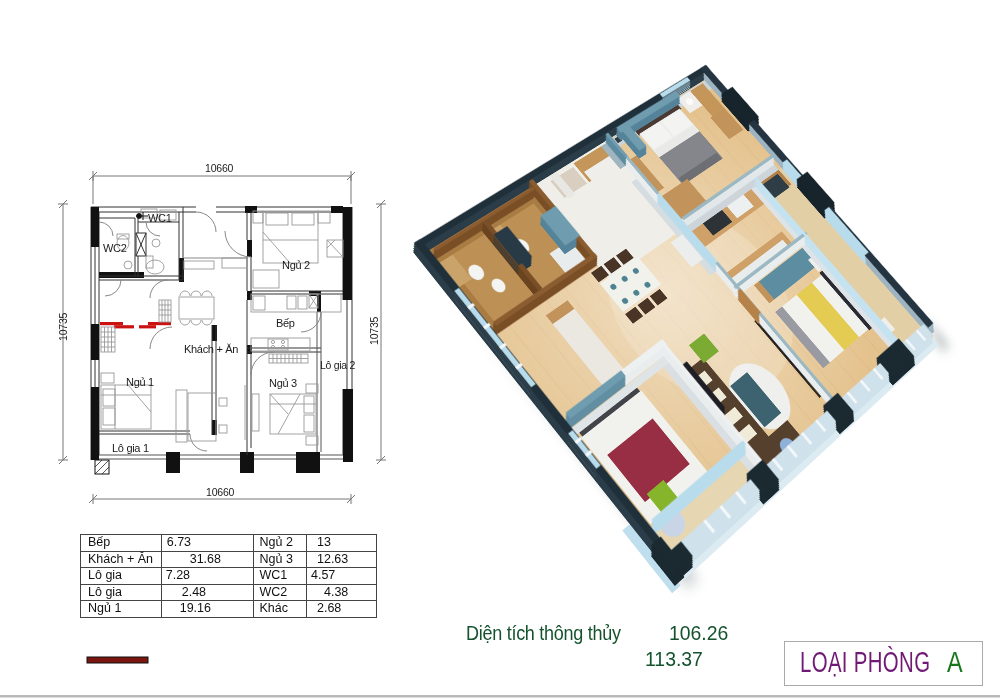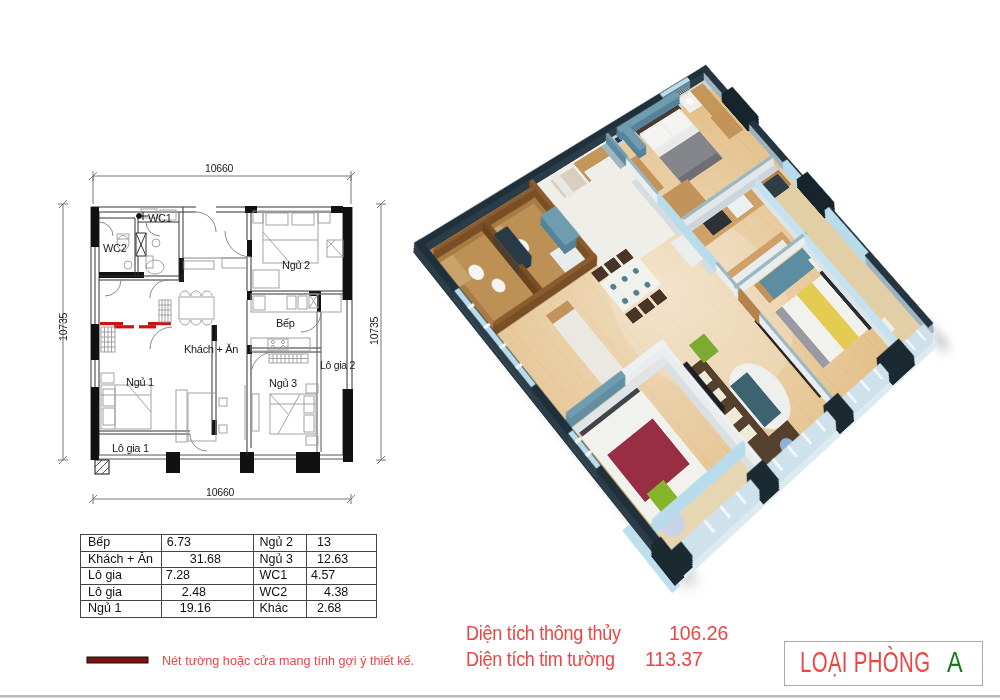--- a/index.html
+++ b/index.html
@@ -6,21 +6,21 @@
 .page{position:relative;width:1000px;height:700px;background:#fff;overflow:hidden;
   font-family:"Liberation Sans",sans-serif;}
 #vec{position:absolute;left:0;top:0;}
 .iso{position:absolute;left:0;top:0;width:261px;height:255px;
   transform-origin:0 0;
   transform:matrix3d(1.621729,-0.638753,0,0.000707,0.875842,1.159700,0,-0.000225,0,0,1,0,413.000000,252.000000,0,1);}
 .iso svg{position:absolute;left:-40px;top:-40px;overflow:visible;}
 .tbl{position:absolute;left:80px;top:534px;width:297px;height:84px;border-collapse:collapse;
   font-size:12.5px;color:#111;}
 .tbl td{border:1px solid #444;padding:0 0 0 7px;height:15.6px;line-height:15.6px;white-space:nowrap;}
-.txt{position:absolute;color:#ef4444;white-space:nowrap;}
+.txt{position:absolute;color:#14532d;white-space:nowrap;}
 .cond{display:inline-block;transform:scaleX(0.9);transform-origin:0 50%;letter-spacing:-0.3px;}
 .num{display:inline-block;transform:scaleX(0.97);transform-origin:0 50%;}
 </style>
 </head>
 <body>
 <div class="page">
 
 <svg id="vec" width="1000" height="700" viewBox="0 0 1000 700">
 <g fill="none" stroke="#444" stroke-width="1">
 
@@ -627,23 +627,21 @@
         </tr>
 <tr>
           <td>Ngủ 1</td>
           <td style="padding-left:18px">19.16</td>
           <td style="padding-left:5px">Khác</td>
           <td style="padding-left:10px">2.68</td>
         </tr>
 </tbody>
     </table>
 
-<div class="txt" style="left:162px;top:653px;font-size:13px;"><span style="display:inline-block;transform:scaleX(0.97);transform-origin:0 50%;">Nét tường hoặc cửa mang tính gợi ý thiết kế.</span></div>
 
 <div class="txt" style="left:466px;top:622px;font-size:20px;"><span class="cond">Diện tích thông thủy</span></div>
 <div class="txt" style="left:645px;top:622px;font-size:20px;margin-left:24px;"><span class="num">106.26</span></div>
-<div class="txt" style="left:466px;top:648px;font-size:20px;"><span class="cond">Diện tích tim tường</span></div>
 <div class="txt" style="left:645px;top:648px;font-size:20px;"><span class="num">113.37</span></div>
 
 <div style="position:absolute;left:784px;top:641px;width:197px;height:43px;border:1px solid #aaa;"></div>
-<div class="txt" style="left:800px;top:645px;font-size:30px;color:#ef4444;"><span style="display:inline-block;transform:scaleX(0.68);transform-origin:0 50%;letter-spacing:0.5px;">LOẠI PHÒNG</span></div>
+<div class="txt" style="left:800px;top:645px;font-size:30px;color:#701a75;"><span style="display:inline-block;transform:scaleX(0.68);transform-origin:0 50%;letter-spacing:0.5px;">LOẠI PHÒNG</span></div>
 <div class="txt" style="left:947px;top:645px;font-size:30px;color:#17771a;"><span style="display:inline-block;transform:scaleX(0.78);transform-origin:0 50%;">A</span></div>
 </div>
 
 </body></html>

